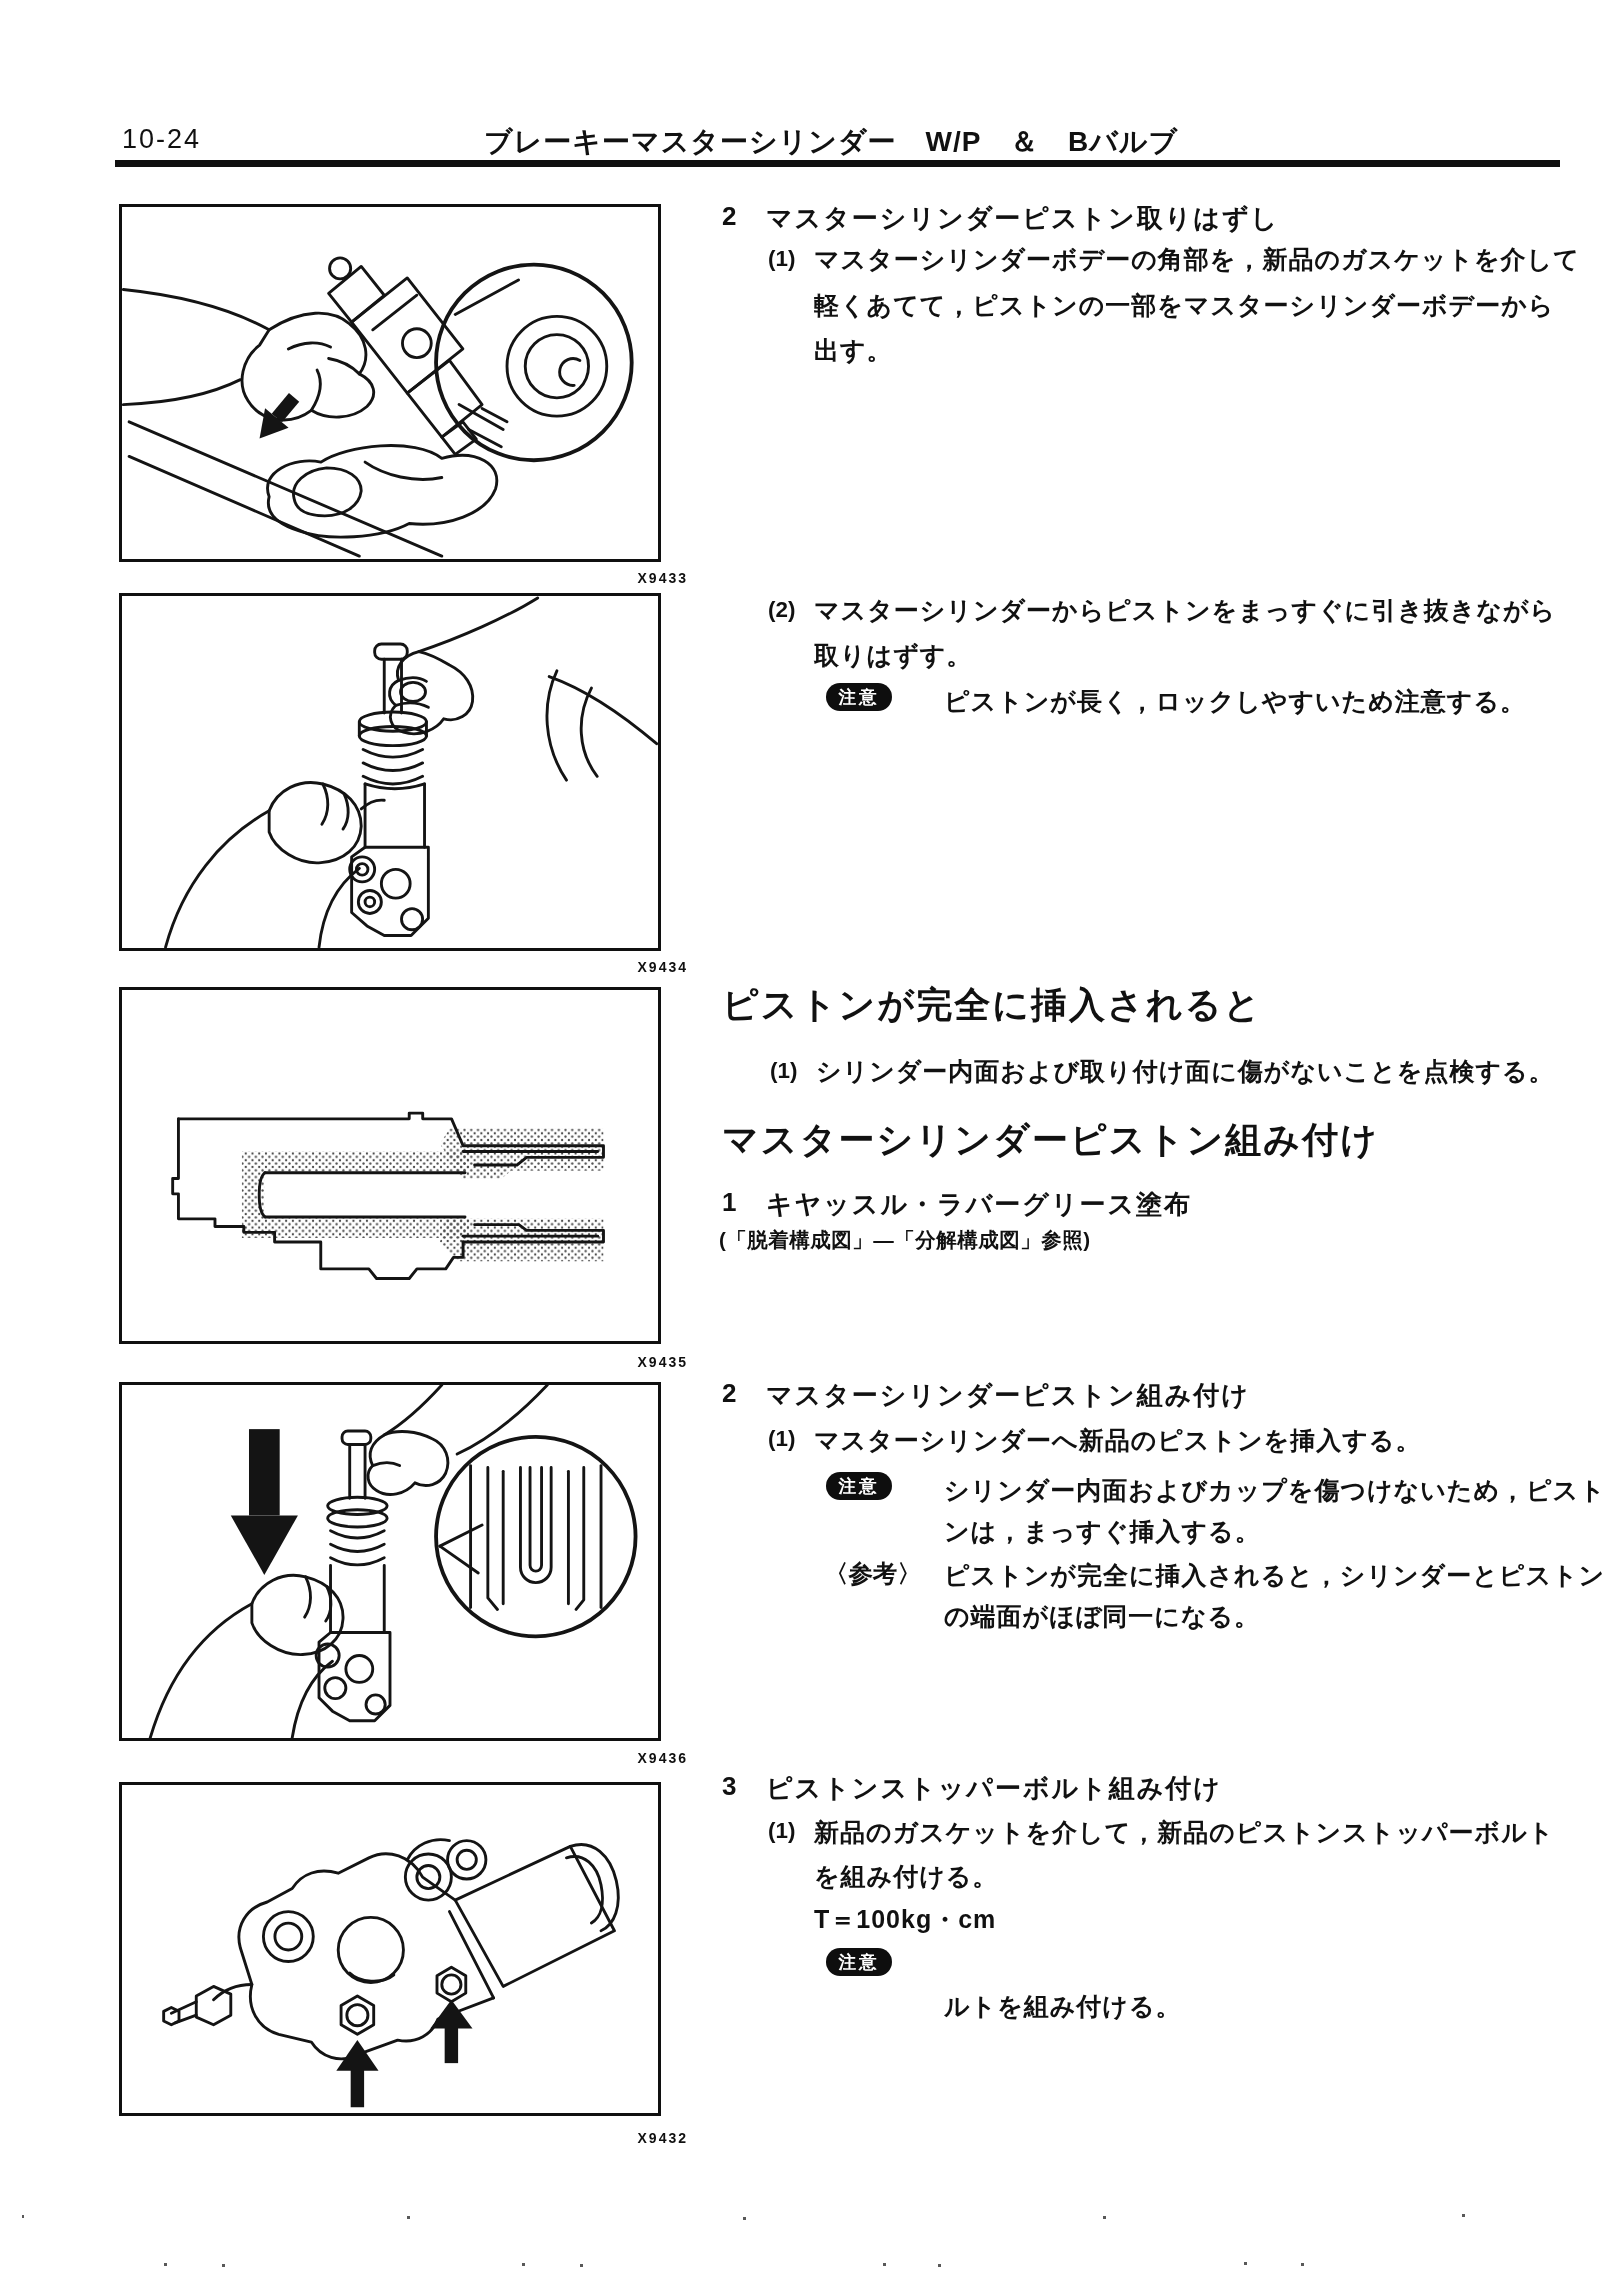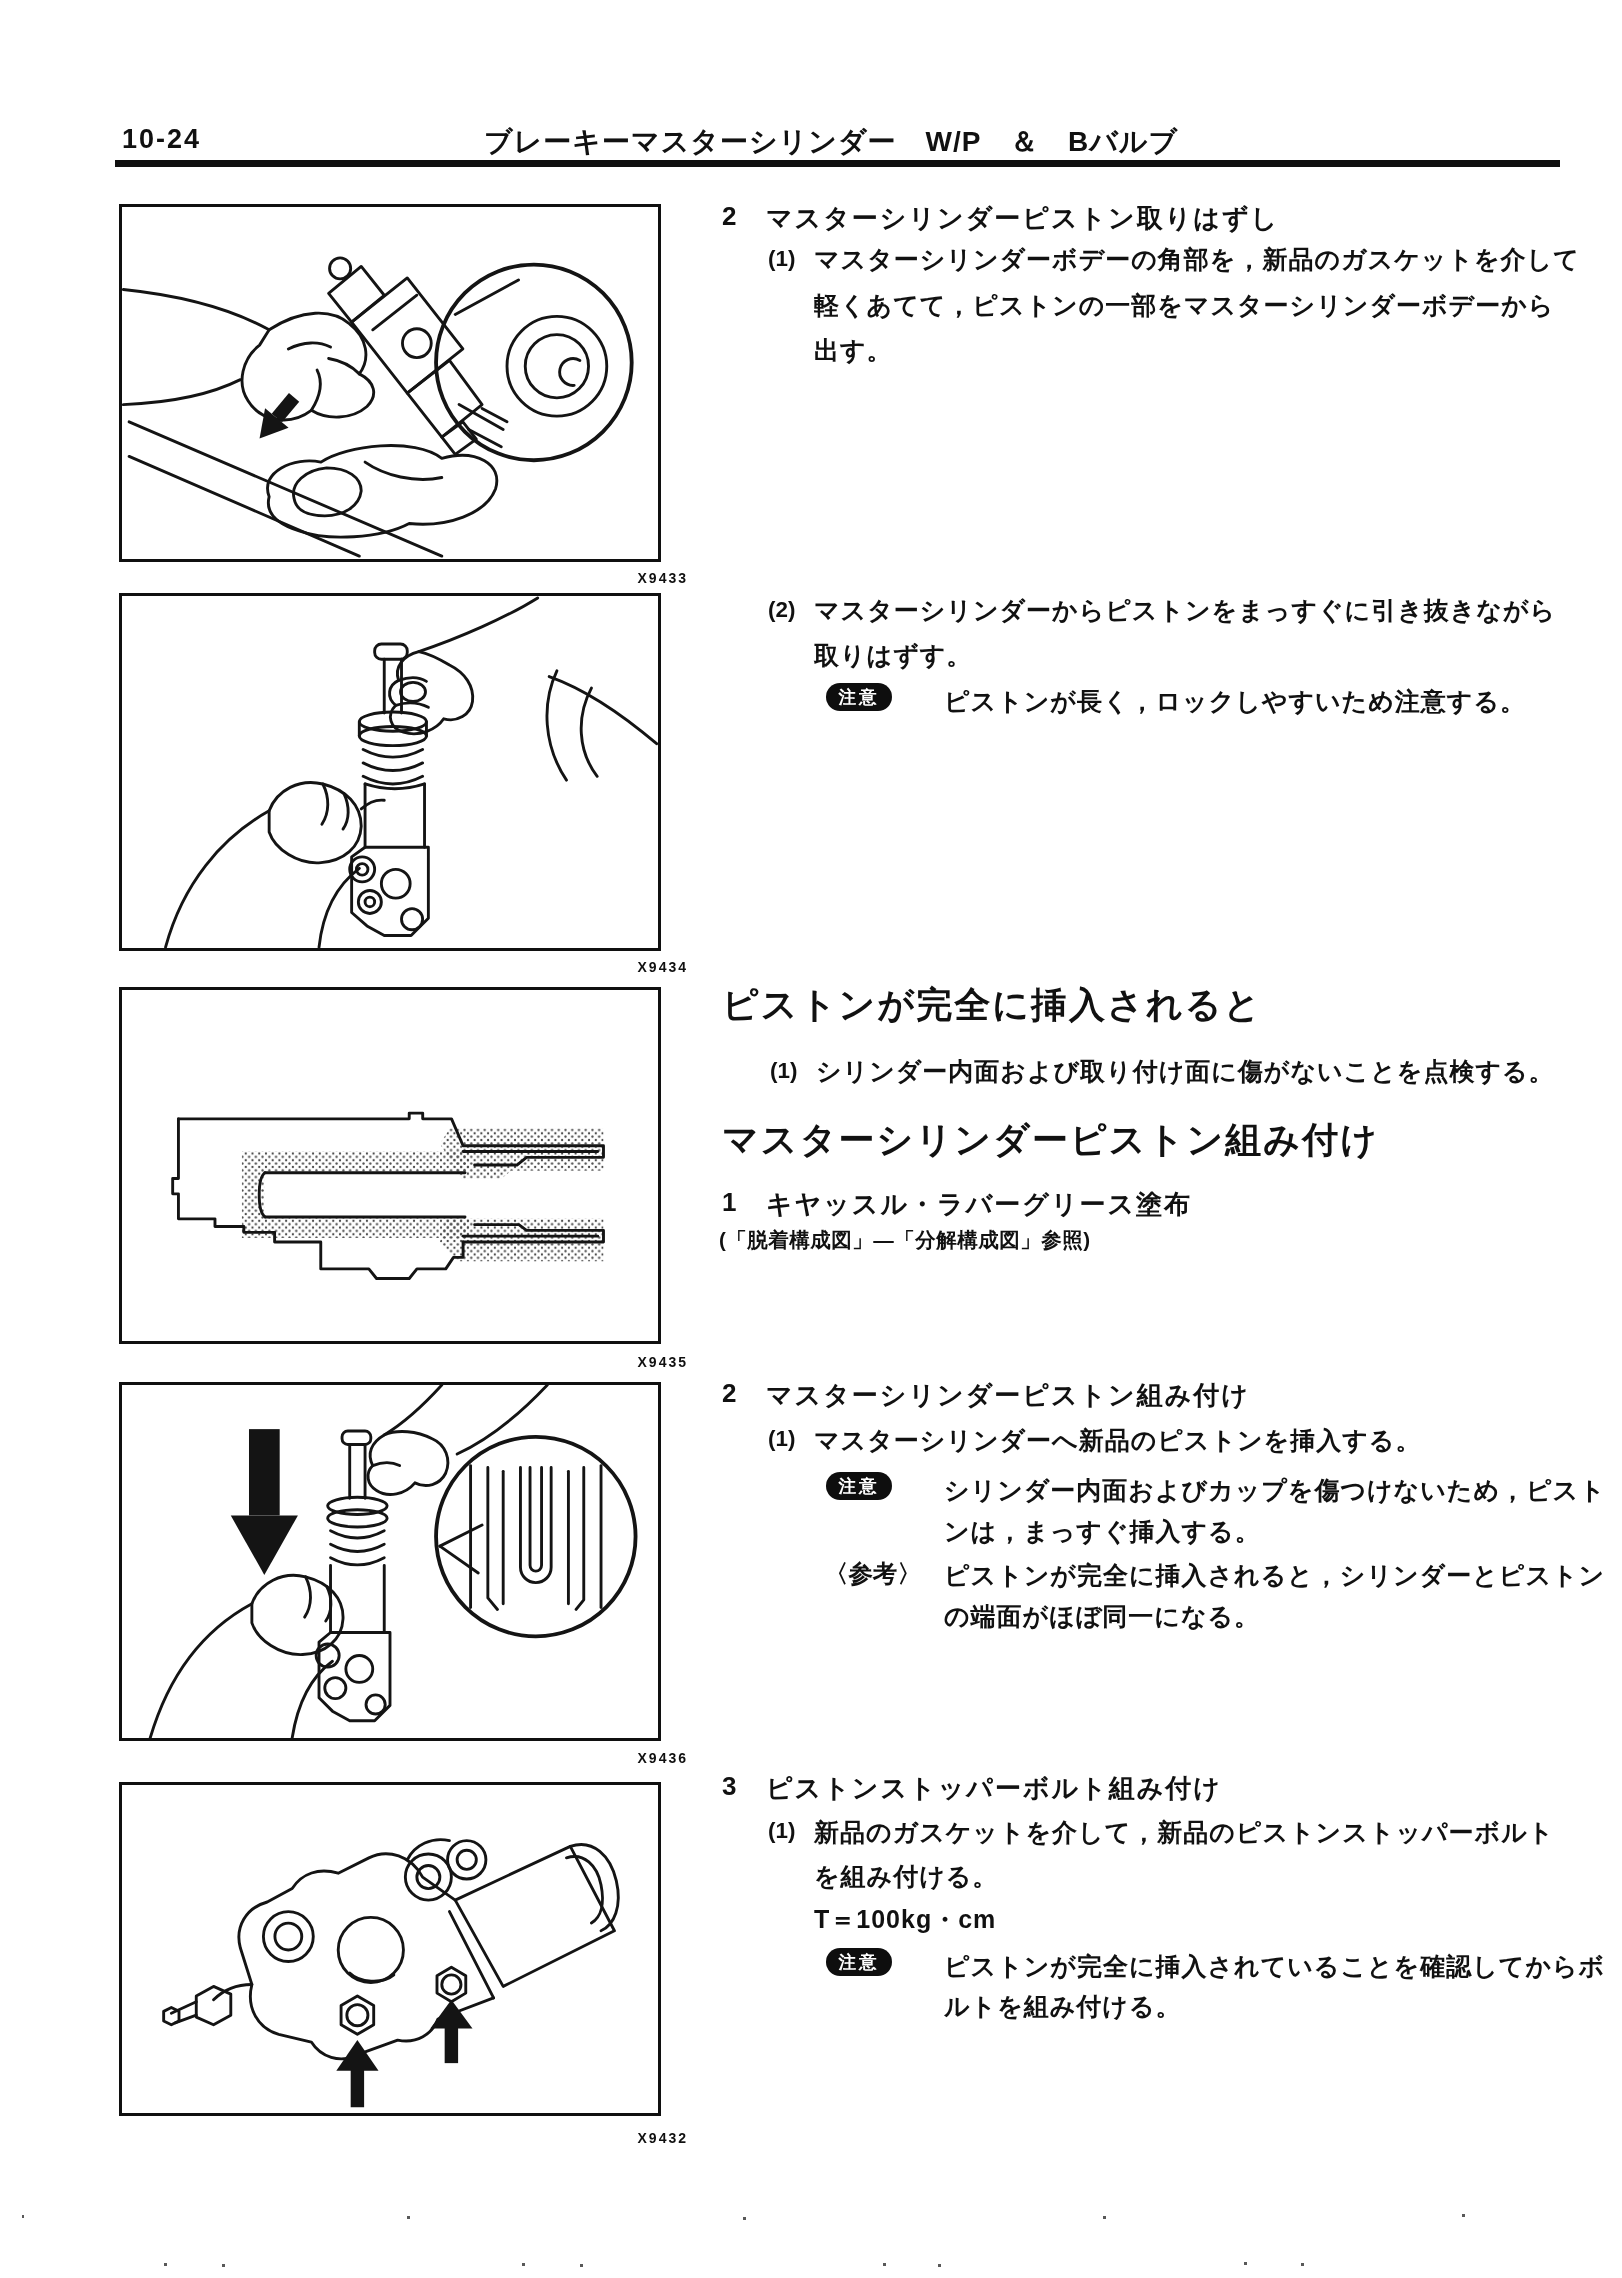--- a/index.html
+++ b/index.html
@@ -2,21 +2,21 @@
 <html><head>
 <meta charset="utf-8">
 <style>
   html,body{margin:0;padding:0;}
   body{
     width:1623px;height:2278px;background:#ffffff;
     font-family:"Liberation Sans","DejaVu Sans",sans-serif;color:#111;
     position:relative;overflow:hidden;
   }
   .page{position:absolute;inset:0;background:#fff;}
-  .pgnum{position:absolute;font-size:27px;font-weight:700;letter-spacing:2px;white-space:nowrap;}
+  .pgnum{position:absolute;font-size:27px;font-weight:400;letter-spacing:2px;white-space:nowrap;}
   .htitle{position:absolute;font-size:28px;font-weight:700;letter-spacing:1px;white-space:nowrap;margin-left:8px;}
   .rule{position:absolute;background:#101010;}
   .fig{position:absolute;border:3.9px solid #101010;background:#fff;box-sizing:border-box;}
   .fig svg{display:block;width:100%;height:100%;}
   .figlabel{position:absolute;width:117px;text-align:right;font-size:14px;font-weight:700;letter-spacing:2px;color:#101010;white-space:nowrap;}
   .hnum{position:absolute;font-size:26px;font-weight:700;white-space:nowrap;}
   .htxt{position:absolute;font-size:26px;font-weight:700;letter-spacing:2px;white-space:nowrap;}
   .big{position:absolute;font-size:36px;font-weight:700;letter-spacing:2px;white-space:nowrap;}
   .t{position:absolute;font-size:25px;font-weight:600;letter-spacing:1px;white-space:nowrap;}
   .mk{position:absolute;font-size:22.4px;font-weight:600;white-space:nowrap;}
@@ -271,21 +271,20 @@
   <span class="t" style="left:944px;top:1559px">ピストンが完全に挿入されると，シリンダーとピストン</span>
   <span class="t" style="left:944px;top:1600px">の端面がほぼ同一になる。</span>
 
   <span class="hnum" style="left:722px;top:1771px">3</span>
   <span class="htxt" style="left:766px;top:1771px">ピストンストッパーボルト組み付け</span>
   <span class="mk" style="left:768px;top:1818px">(1)</span>
   <span class="t" style="left:814px;top:1816px">新品のガスケットを介して，新品のピストンストッパーボルト</span>
   <span class="t" style="left:814px;top:1860px">を組み付ける。</span>
   <span class="t" style="left:814px;top:1903px">T＝100kg・cm</span>
   <span class="badge" style="left:826px;top:1948px">注意</span>
-  <span class="t" style="left:944px;top:1950px">ピストンが完全に挿入されていることを確認してからボ</span>
   <span class="t" style="left:944px;top:1990px">ルトを組み付ける。</span>
 
   <div class="speck" style="left:21.5px;top:2215px"></div>
   <div class="speck" style="left:407px;top:2216px"></div>
   <div class="speck" style="left:743px;top:2217px"></div>
   <div class="speck" style="left:1103px;top:2216px"></div>
   <div class="speck" style="left:1462px;top:2214px"></div>
   <div class="speck" style="left:164px;top:2263px"></div>
   <div class="speck" style="left:222px;top:2264px"></div>
   <div class="speck" style="left:522px;top:2263px"></div>

